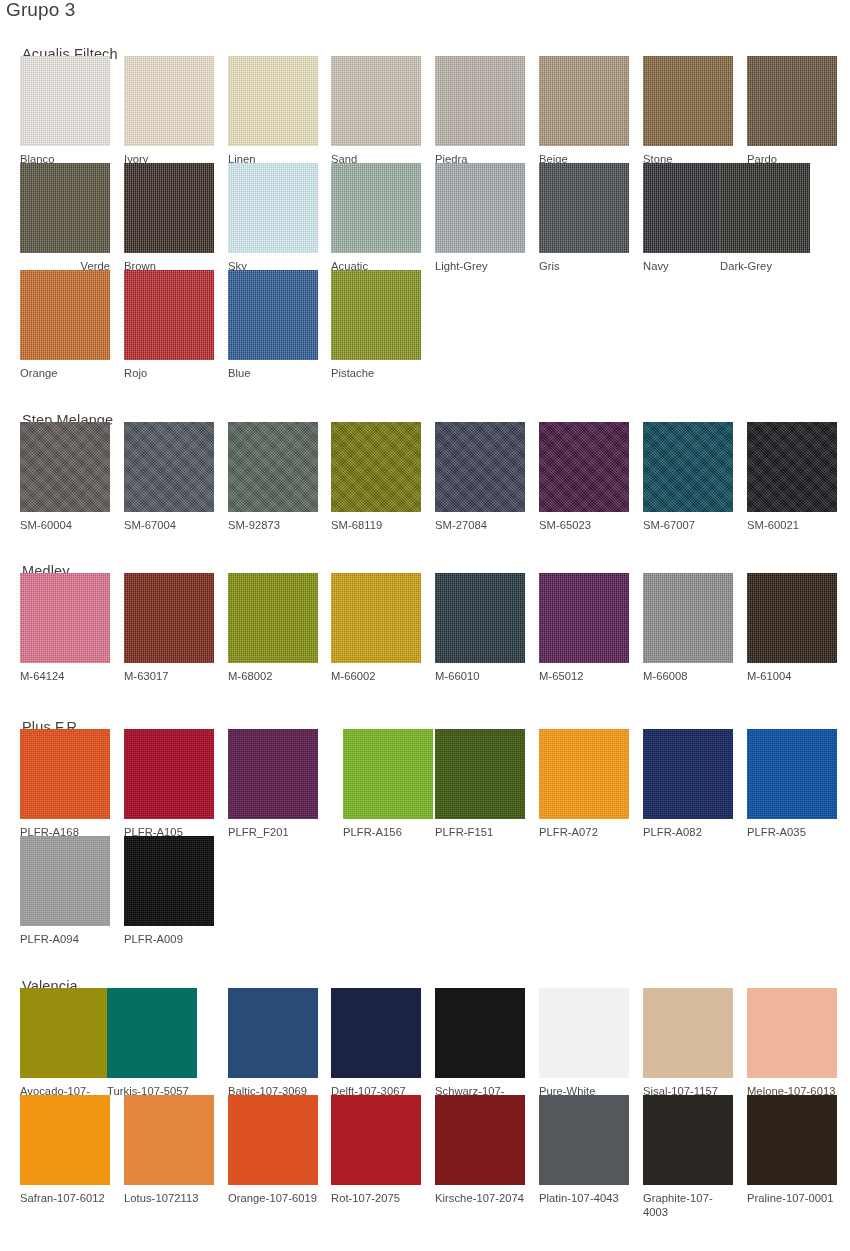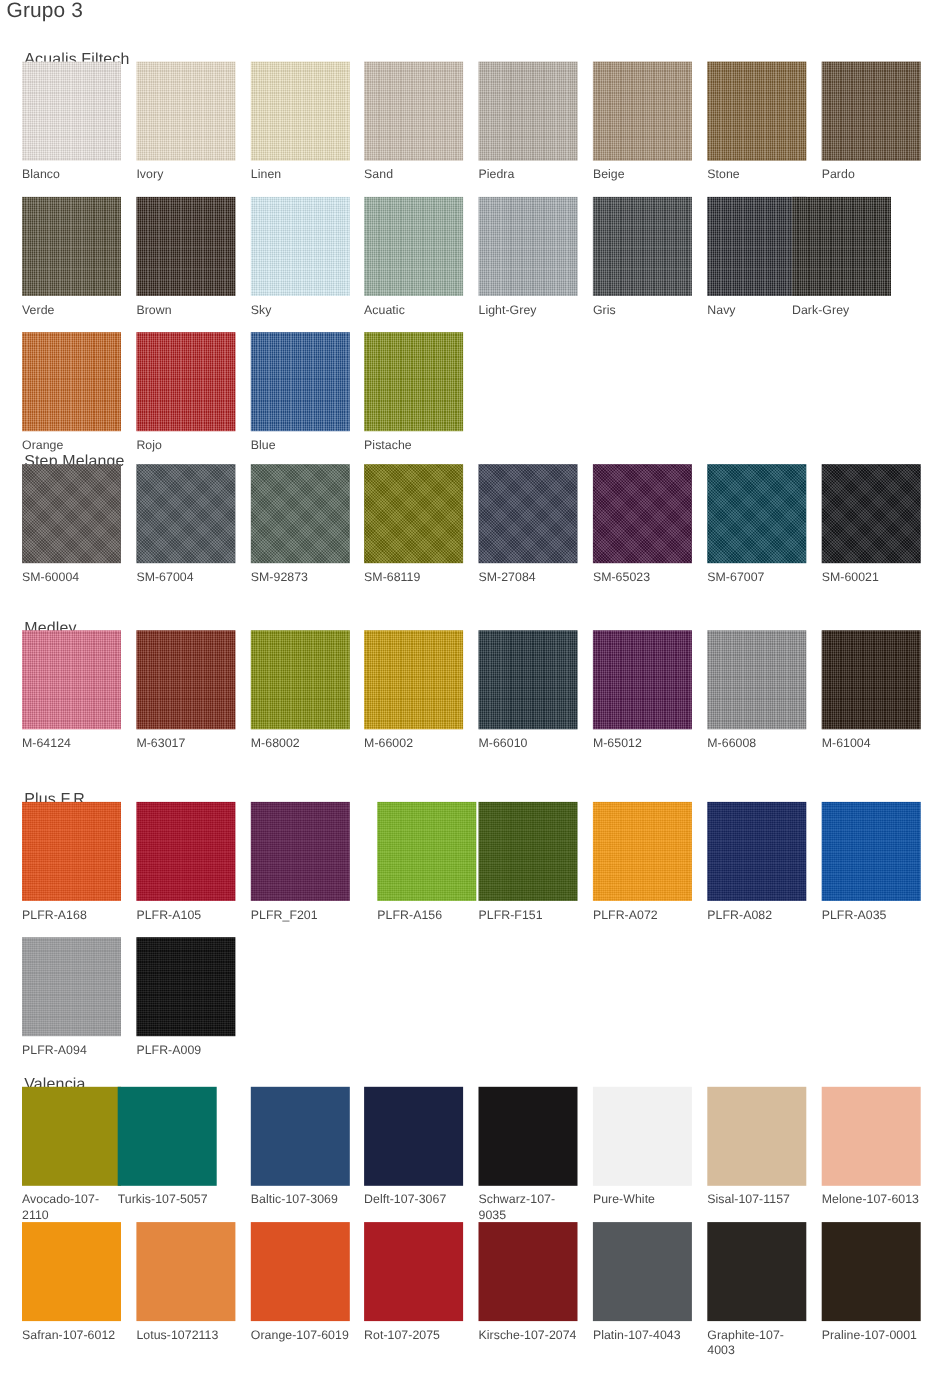--- a/index.html
+++ b/index.html
@@ -56,21 +56,21 @@
   .swatch-grid {
     position: absolute;
     left: 20px;
     top: 26px;
     width: 812px;
   }
 
   .swatch-row {
     display: block;
     position: relative;
-    height: 123px;
+    height: 107px;
   }
 
   .swatch-cell {
     position: absolute;
     top: 0;
     width: 90px;
   }
 
   .swatch-chip {
     width: 90px;
@@ -161,21 +161,21 @@
             <div class="swatch-cell" style="left: 623px;">
               <span class="swatch-chip tex-linen" style="background: rgb(122, 92, 50);"></span>
               <span class="swatch-label">Stone</span>
             </div>
             <div class="swatch-cell" style="left: 727px;">
               <span class="swatch-chip tex-linen" style="background: rgb(94, 74, 51);"></span>
               <span class="swatch-label">Pardo</span>
             </div>
           </div>
           <div class="swatch-row">
-            <div class="swatch-cell" style="left: 0px;">
+            <div class="swatch-cell" style="left: 0px; text-align: right;">
               <span class="swatch-chip tex-linen" style="background: rgb(79, 72, 51);"></span>
               <span class="swatch-label">Verde</span>
             </div>
             <div class="swatch-cell" style="left: 104px;">
               <span class="swatch-chip tex-linen" style="background: rgb(46, 33, 24);"></span>
               <span class="swatch-label">Brown</span>
             </div>
             <div class="swatch-cell" style="left: 208px;">
               <span class="swatch-chip tex-linen" style="background: rgb(207, 231, 239);"></span>
               <span class="swatch-label">Sky</span>

